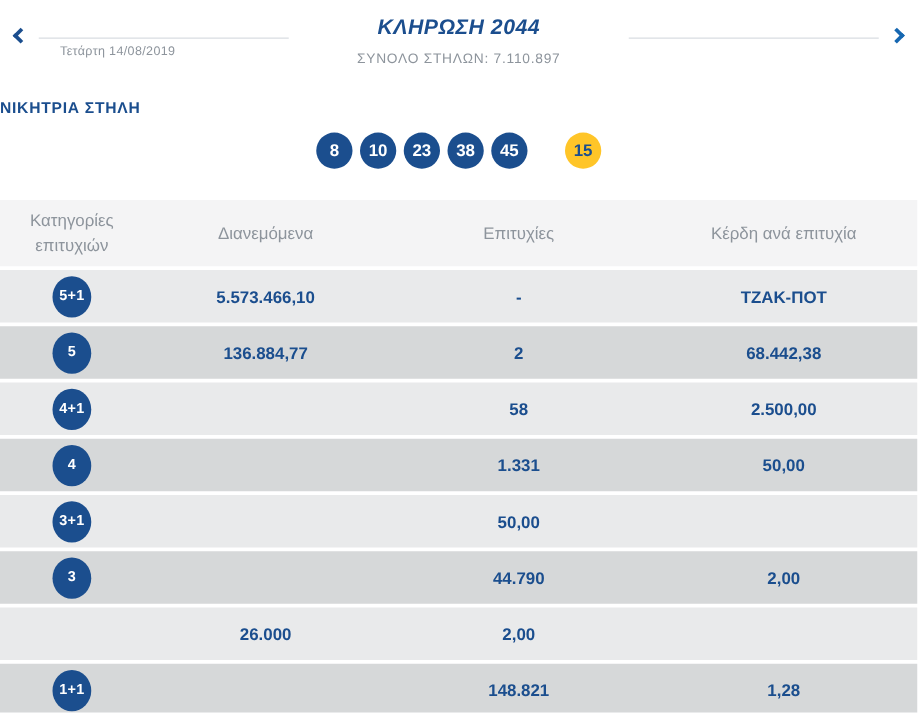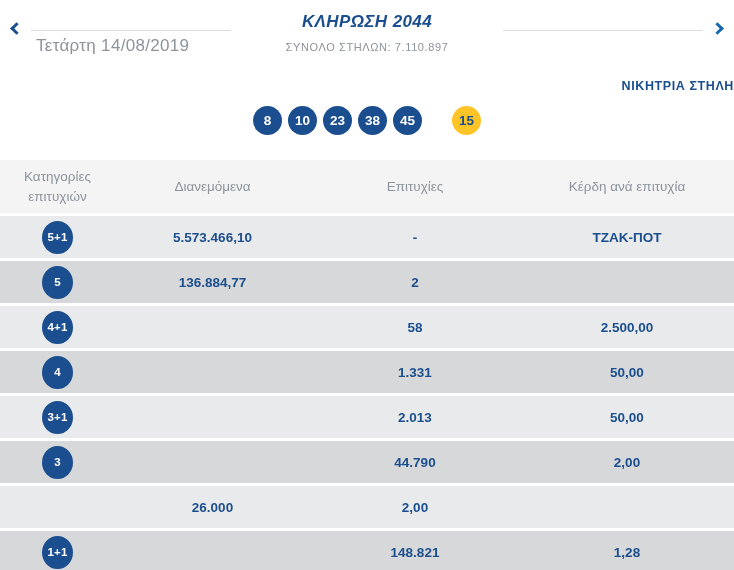--- a/index.html
+++ b/index.html
@@ -38,41 +38,41 @@
   .chev.prev{left:12px;top:24px;transform:rotate(45deg);}
   .chev.next{right:12px;top:24px;transform:rotate(-135deg);border-color:var(--blue-bright);}
   .hline{
     position:absolute;top:30px;
     width:200px;height:1px;
     background:var(--line);
   }
   .hline.left{left:31px;}
   .hline.right{right:31px;}
   .draw-date{
-    position:absolute;left:36px;top:36px;
-    font-size:17px;color:var(--gray-text);
+    position:absolute;left:48px;top:36px;
+    font-size:10px;color:var(--gray-text);
     letter-spacing:.3px;
   }
   .center-block{
     position:absolute;left:0;right:0;top:12px;
     text-align:center;
   }
   .draw-title{
     font-size:17px;font-weight:bold;color:var(--blue);
     letter-spacing:.4px;
     font-style:italic;
   }
   .draw-subtitle{
     margin-top:9px;
     font-size:11px;color:var(--gray-text);
     letter-spacing:.6px;
   }
 
   
-  .winning{height:98px;text-align:right;padding-top:17px;}
+  .winning{height:98px;text-align:left;padding-top:17px;}
   .win-title{
     font-size:12.5px;font-weight:bold;color:var(--blue);
     letter-spacing:.6px;
   }
   .balls{
     margin-top:13px;
     display:flex;justify-content:center;gap:6px;
   }
   .ball{
     width:29px;height:29px;border-radius:50%;
@@ -153,37 +153,37 @@
       <div class="trow">
         <div class="cell"><span class="badge">5+1</span></div>
         <div class="cell">5.573.466,10</div>
         <div class="cell">-</div>
         <div class="cell">ΤΖΑΚ-ΠΟΤ</div>
       </div>
       <div class="trow">
         <div class="cell"><span class="badge">5</span></div>
         <div class="cell">136.884,77</div>
         <div class="cell">2</div>
+        <div class="cell">68.442,38</div>
       </div>
       <div class="trow">
         <div class="cell"><span class="badge">4+1</span></div>
         <div class="cell"></div>
         <div class="cell">58</div>
         <div class="cell">2.500,00</div>
       </div>
       <div class="trow">
         <div class="cell"><span class="badge">4</span></div>
         <div class="cell"></div>
         <div class="cell">1.331</div>
         <div class="cell">50,00</div>
       </div>
       <div class="trow">
         <div class="cell"><span class="badge">3+1</span></div>
         <div class="cell"></div>
-        <div class="cell">2.013</div>
         <div class="cell">50,00</div>
       </div>
       <div class="trow">
         <div class="cell"><span class="badge">3</span></div>
         <div class="cell"></div>
         <div class="cell">44.790</div>
         <div class="cell">2,00</div>
       </div>
       <div class="trow">
         <div class="cell"></div>

